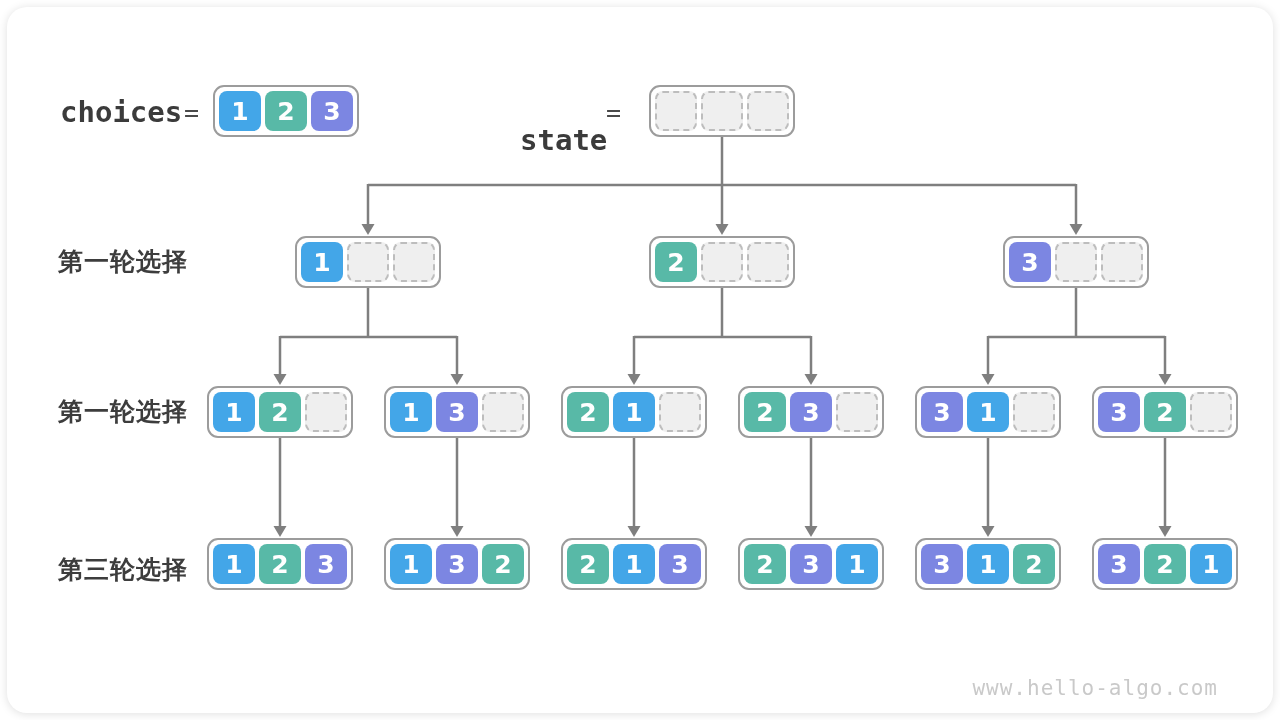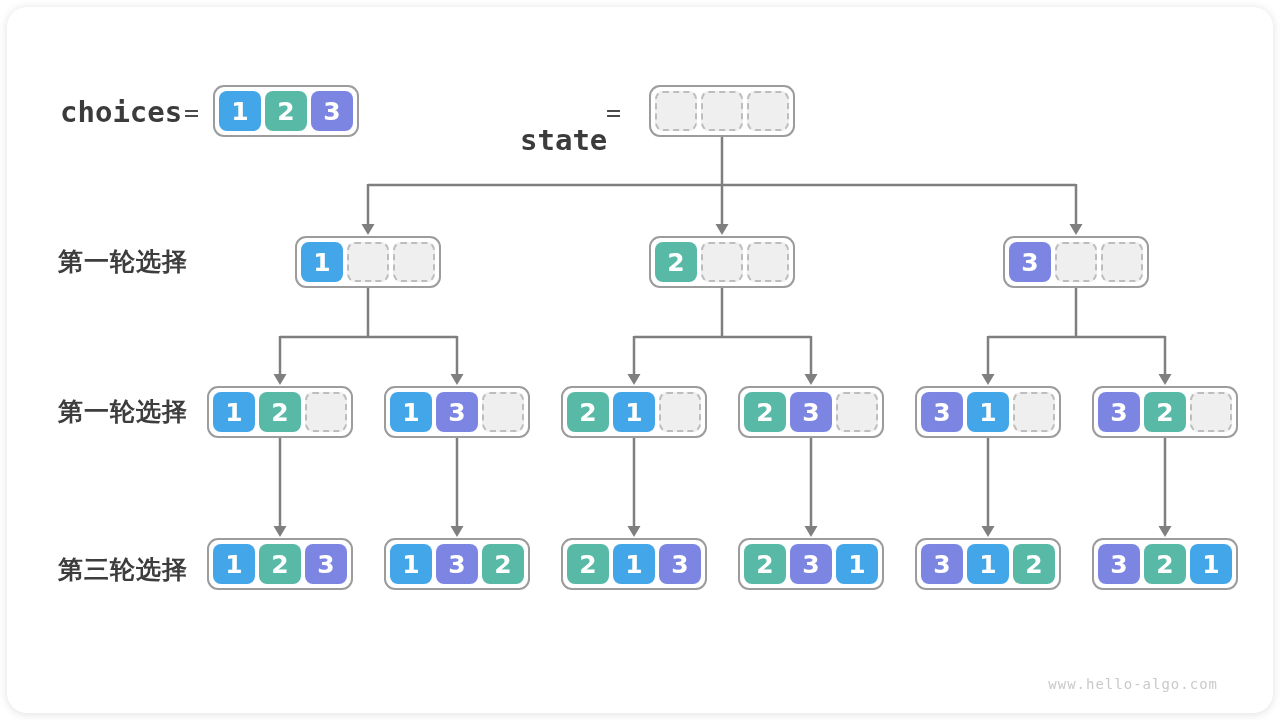--- a/index.html
+++ b/index.html
@@ -82,21 +82,21 @@
   }
   .cell.empty {
     background: #efefef;
     border: 2px dashed #bdbdbd;
   }
   .watermark {
     position: absolute;
     top: 676px;
     right: 62px;
     font-family: "DejaVu Sans Mono", "Liberation Mono", monospace;
-    font-size: 14px;
+    font-size: 21px;
     letter-spacing: 1px;
     color: #c9c9c9;
   }
 </style>
 </head>
 <body>
 
 <div class="card"></div>
 
 <div class="canvas">

